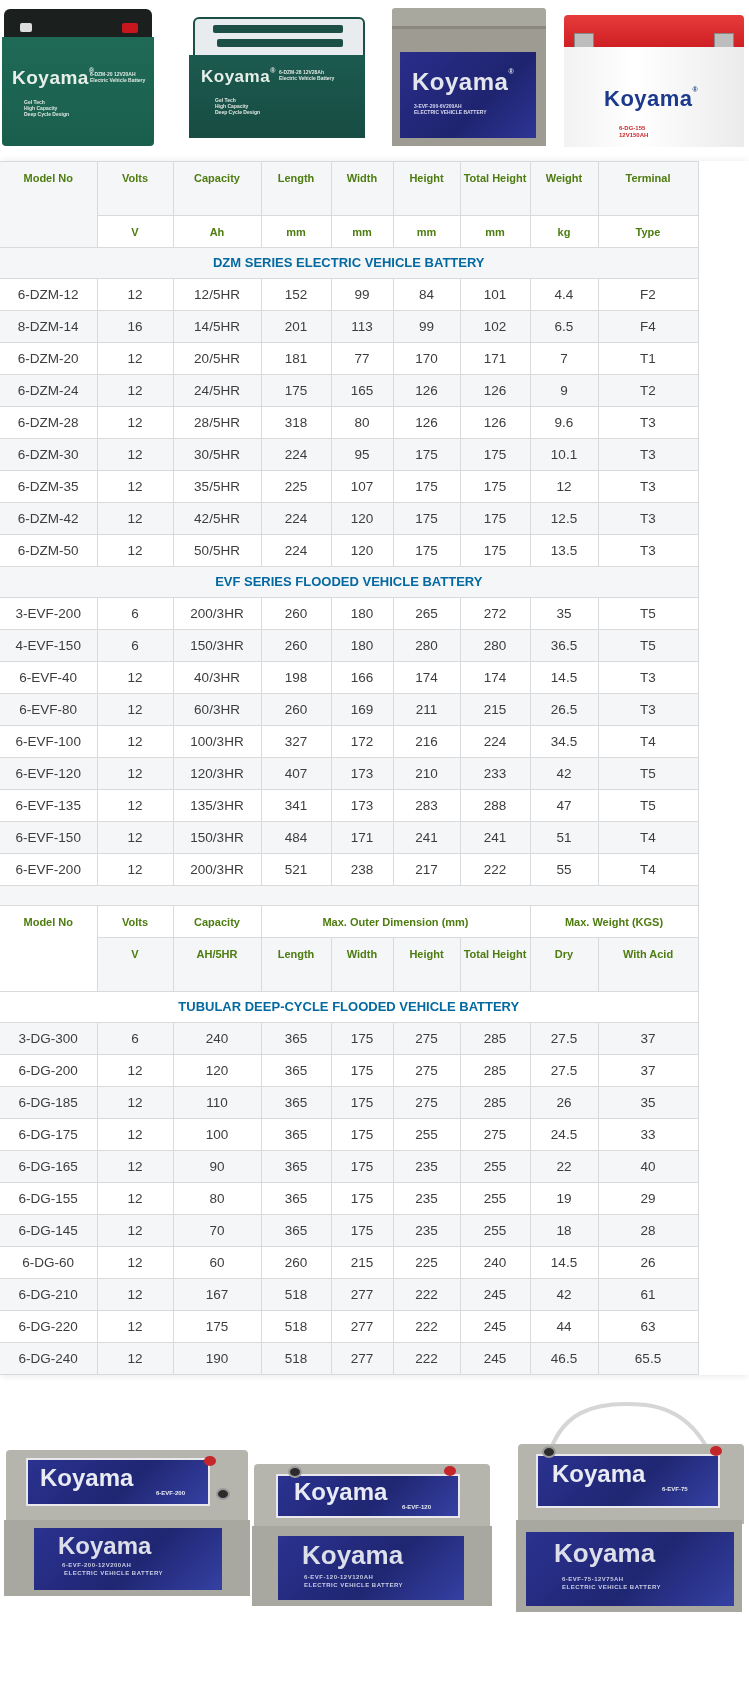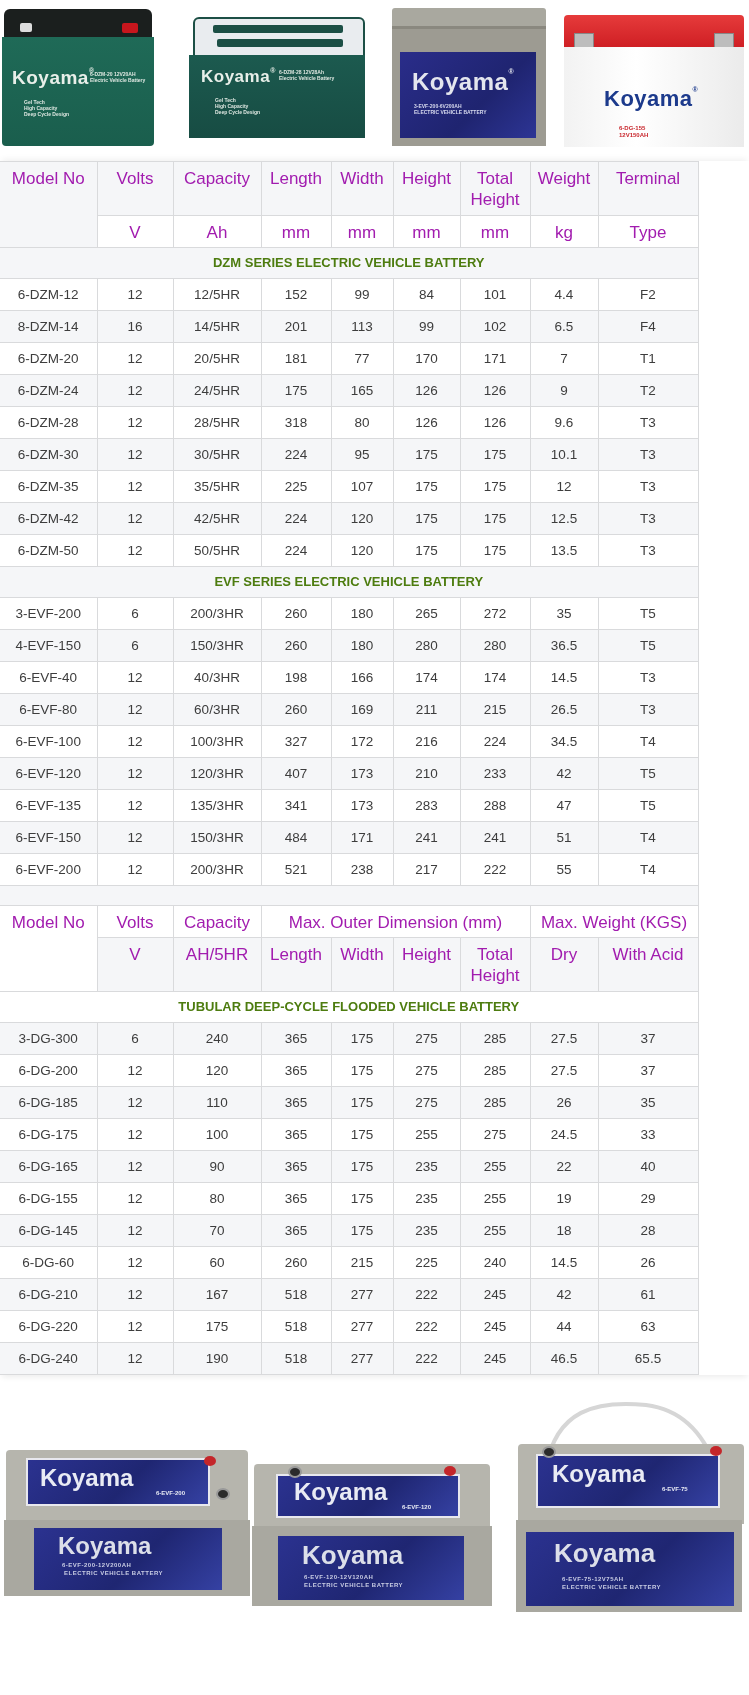--- a/index.html
+++ b/index.html
@@ -55,28 +55,28 @@
   
   .table-wrap { position:absolute; left:0; top:161px; width:749px; background:#fff;
                 box-shadow:0 -4px 6px -2px rgba(0,0,0,0.06), 0 4px 6px -2px rgba(0,0,0,0.08); }
   table.spec { border-collapse:collapse; table-layout:fixed; width:698px; font-size:13.5px; }
   table.spec col.c0 { width:97px; } table.spec col.c1 { width:76px; } table.spec col.c2 { width:88px; }
   table.spec col.c3 { width:70px; } table.spec col.c4 { width:62px; } table.spec col.c5 { width:67px; }
   table.spec col.c6 { width:70px; } table.spec col.c7 { width:68px; } table.spec col.c8 { width:100px; }
   table.spec td, table.spec th { border:1px solid #d9dadc; text-align:center; vertical-align:top;
          padding:0; height:31px; line-height:31px; color:#3d3d3d; font-weight:normal; }
   table.spec tr > *:first-child { border-left:none; }
-  table.spec th { font-weight:normal; color:#a21caf; font-size:17px; line-height:21px; padding-top:6px; }
+  table.spec th { font-weight:bold; color:#4d7c0f; font-size:11px; line-height:21px; padding-top:6px; }
   table.spec tr.hdr1 th { height:47px; }
   table.spec tr.hdr2 th { height:25px; }
   table.spec tr.hdr-b1 th { height:25px; }
   table.spec tr.hdr-b2 th { height:47px; }
   .bg-gray { background:#f5f6f8; }
   .bg-white { background:#ffffff; }
-  table.spec td.section { color:#4d7c0f; font-weight:bold; font-size:13px; height:30px; line-height:30px;margin-top:44px; }
+  table.spec td.section { color:#0369a1; font-weight:bold; font-size:13px; height:30px; line-height:30px;margin-top:44px; }
   table.spec td.spacer { height:19px; line-height:19px; }
 
   
   .bottom { position:absolute; left:0; top:1392px; width:749px; height:303px; }
   .evf { position:absolute; }
   .evf .top { position:absolute; background:#b6b5ad; border-radius:4px 4px 0 0; }
   .evf .toplabel { position:absolute; background:linear-gradient(135deg,#2b3290,#1f2672 55%,#3541a3); border:2px solid #e8e8ee; }
   .evf .toplabel span { position:absolute; color:#e9ebf4; font-weight:bold; }
   .evf .front { position:absolute; background:#a9a8a0; }
   .evf .flabel { position:absolute; background:linear-gradient(135deg,#2b3290,#1f2672 55%,#3541a3); }
@@ -274,21 +274,21 @@
           <td>12</td>
           <td>50/5HR</td>
           <td>224</td>
           <td>120</td>
           <td>175</td>
           <td>175</td>
           <td>13.5</td>
           <td>T3</td>
         </tr>
         <tr class="bg-gray">
-          <td class="section" colspan="9">EVF SERIES ELECTRIC VEHICLE BATTERY</td>
+          <td class="section" colspan="9">EVF SERIES FLOODED VEHICLE BATTERY</td>
         </tr>
         <tr class="bg-white">
           <td>3-EVF-200</td>
           <td>6</td>
           <td>200/3HR</td>
           <td>260</td>
           <td>180</td>
           <td>265</td>
           <td>272</td>
           <td>35</td>

